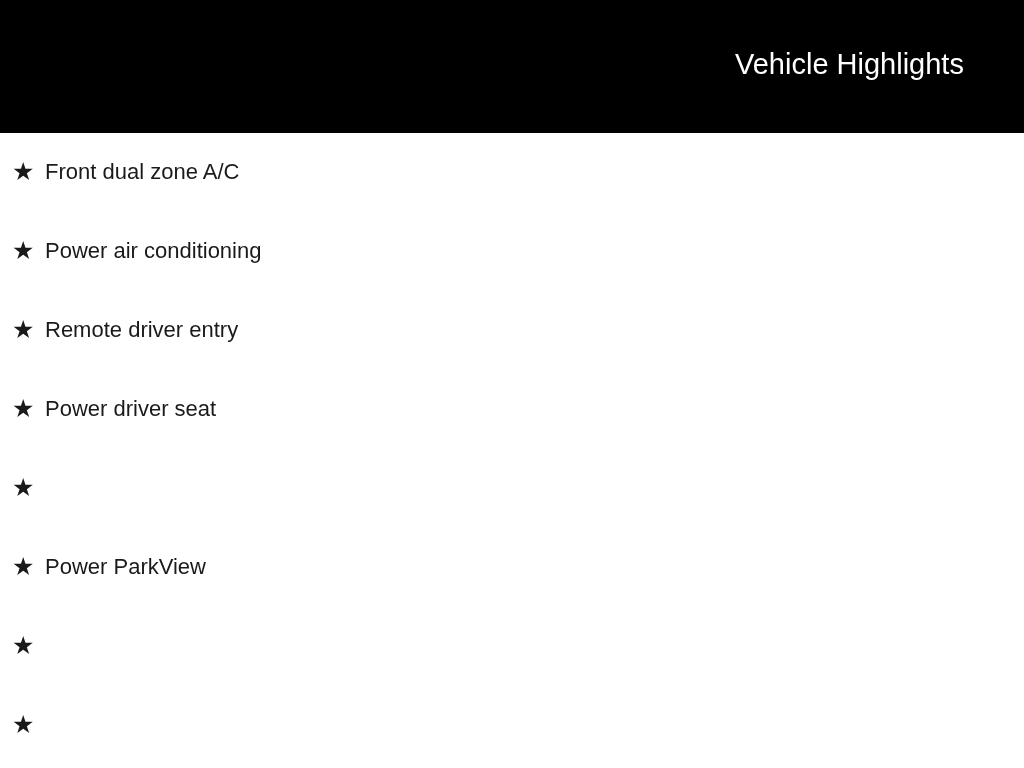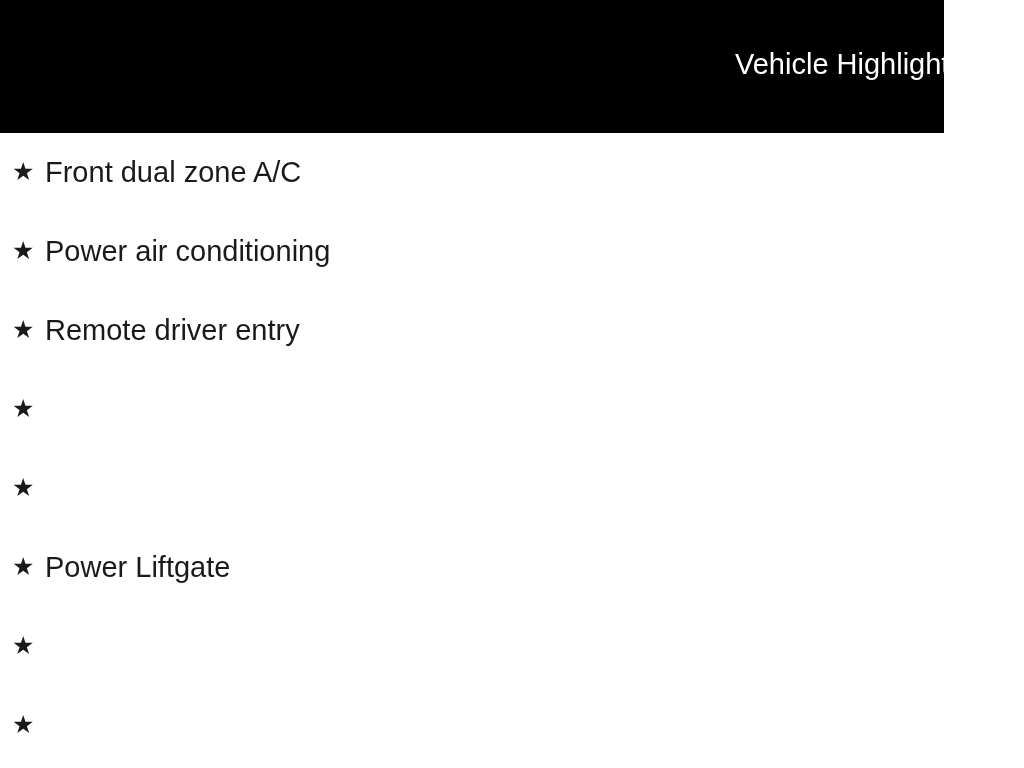--- a/index.html
+++ b/index.html
@@ -6,21 +6,21 @@
     margin: 0;
     padding: 0;
     width: 1024px;
     height: 768px;
     overflow: hidden;
     background: #ffffff;
     font-family: "Liberation Sans", "DejaVu Sans", sans-serif;
   }
   .header-bar {
     position: relative;
-    width: 944px;
+    width: 1024px;
     height: 133px;
     background: #000000;
   }
   .header-title {
     position: absolute;
     left: 735px;
     top: 50px;
     color: #ffffff;
     font-size: 29px;
     line-height: 29px;
@@ -43,21 +43,21 @@
   }
   .star-icon {
     width: 33px;
     flex: 0 0 33px;
     font-size: 25px;
     line-height: 30px;
     color: #1a1a1a;
     font-family: "DejaVu Sans", sans-serif;
   }
   .item-label {
-    font-size: 29px;
+    font-size: 22px;
     line-height: 30px;
     white-space: nowrap;
     color: #1a1a1a;
   }
 </style>
 </head>
 <body>
 
 <div class="header-bar">
   <div class="header-title">Vehicle Highlights</div>
@@ -71,27 +71,28 @@
   <li class="highlight-item">
     <span class="star-icon">★</span>
     <span class="item-label">Power air conditioning</span>
   </li>
   <li class="highlight-item">
     <span class="star-icon">★</span>
     <span class="item-label">Remote driver entry</span>
   </li>
   <li class="highlight-item">
     <span class="star-icon">★</span>
+    <span class="item-label">Power driver seat</span>
   </li>
   <li class="highlight-item">
     <span class="star-icon">★</span>
   </li>
   <li class="highlight-item">
     <span class="star-icon">★</span>
-    <span class="item-label">Power Liftgate</span>
+    <span class="item-label">Power ParkView</span>
   </li>
   <li class="highlight-item">
     <span class="star-icon">★</span>
   </li>
   <li class="highlight-item">
     <span class="star-icon">★</span>
   </li>
 </ul>
 
 </body></html>

